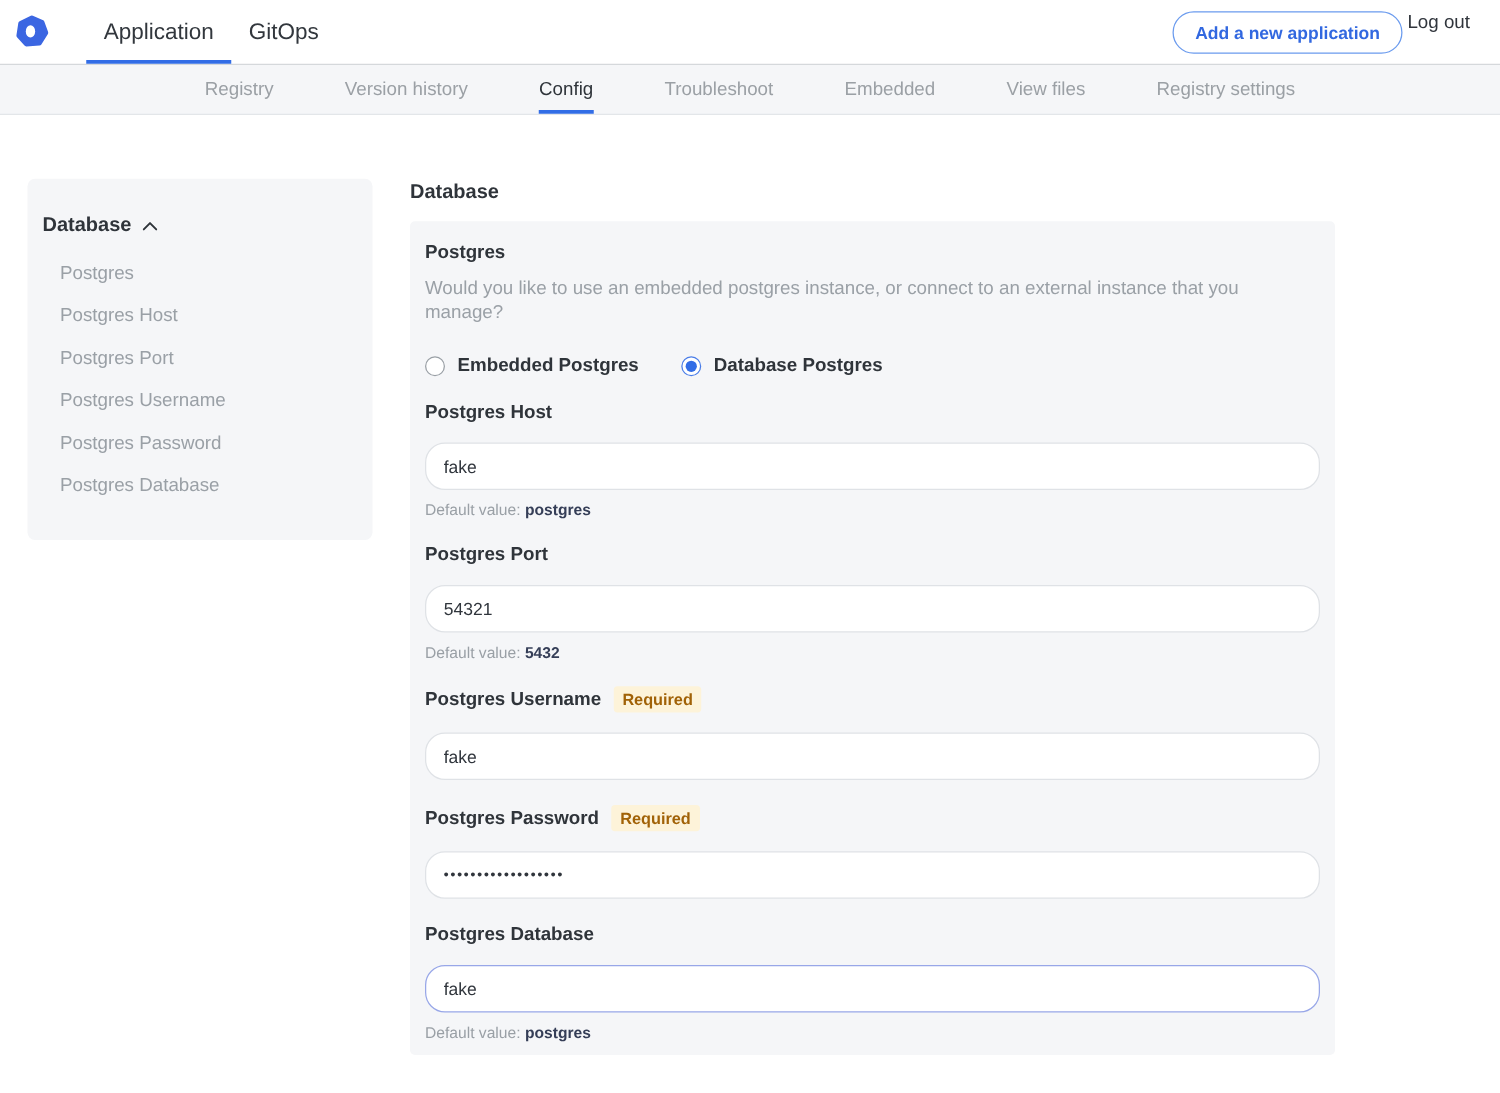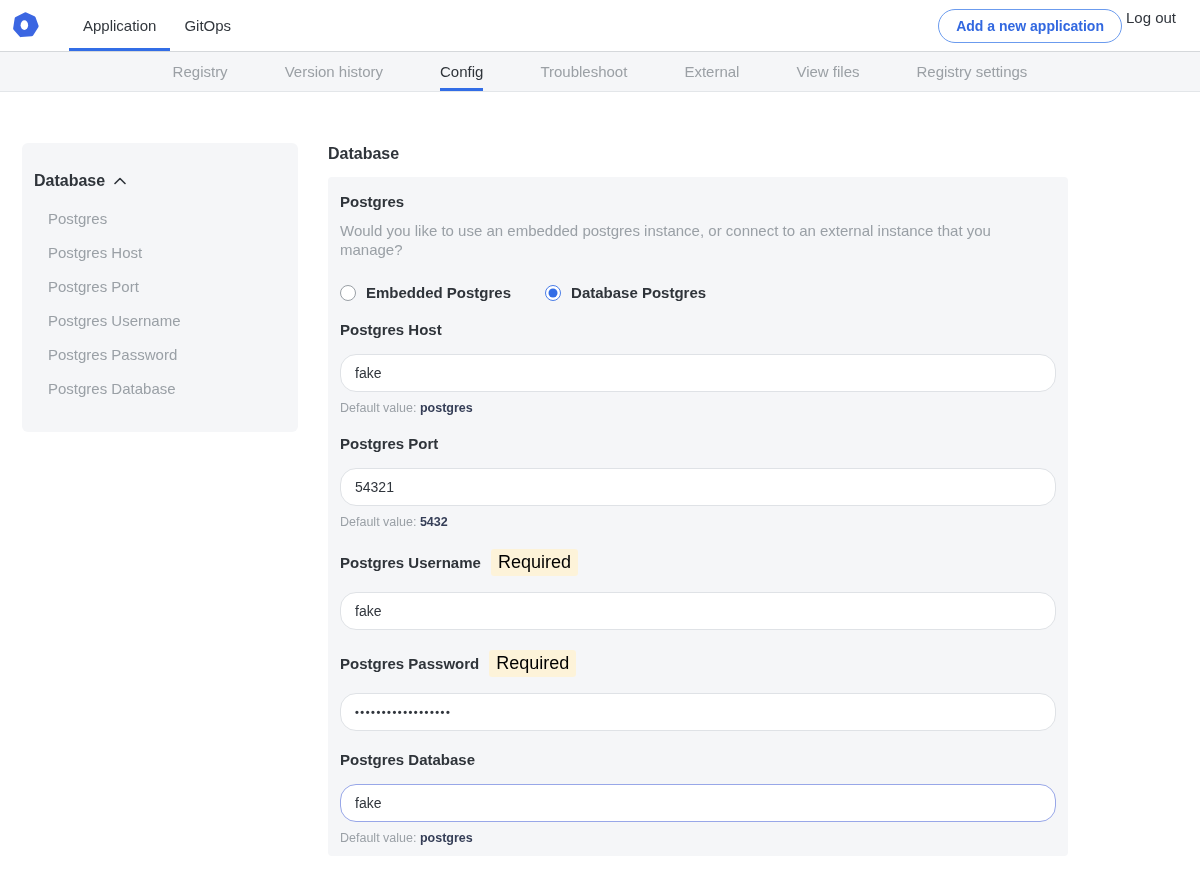--- a/index.html
+++ b/index.html
@@ -18,21 +18,21 @@
     height: 52px;
     border-bottom: 1px solid #d5d8db;
     padding: 0 24px 0 10px;
     background: #fff;
   }
   .logo { width: 27px; height: 27px; margin-left: 2px; flex: 0 0 auto; cursor: pointer; }
   .header-tabs { display: flex; height: 100%; margin-left: 30px; }
   .header-tab {
     display: flex; align-items: center;
     padding: 3px 14px 0;
-    font-size: 15px; color: #32373d;
+    font-size: 18px; color: #32373d;
     border-bottom: 3px solid transparent;
     cursor: pointer; white-space: nowrap;
   }
   .header-tab.active { border-bottom-color: #326de6; }
   .header-right { margin-left: auto; display: flex; align-items: flex-start; gap: 4px; }
   .add-app-btn {
     border: 1px solid #6b9bee; background: #fff;
     color: #3268e0; font-weight: bold; font-size: 14px;
     padding: 8px 17px; border-radius: 17px; cursor: pointer;
     font-family: "Liberation Sans", sans-serif;
@@ -95,22 +95,22 @@
   .radio-circle.checked::after {
     content: ""; position: absolute;
     left: 50%; top: 50%; transform: translate(-50%, -50%);
     width: 9px; height: 9px; border-radius: 50%; background: #326de6;
   }
   .radio-label { font-size: 15px; font-weight: bold; color: #2f343a; }
 
   .field { margin-top: 20px; }
   .field-label-row { display: flex; align-items: center; gap: 10px; }
   .required-badge {
-    font-size: 18px; color: #000000; background: #fdf3d9;
-    padding: 3px 7px; border-radius: 3px; font-weight: normal;
+    font-size: 13px; color: #a16207; background: #fdf3d9;
+    padding: 3px 7px; border-radius: 3px; font-weight: bold;
   }
   .text-input {
     display: block; width: 100%; height: 38px;
     margin-top: 16px; padding: 0 14px;
     border: 1px solid #dfe2e6; border-radius: 16px;
     background: #fff; font-size: 14px; color: #30353c;
     font-family: "Liberation Sans", sans-serif;
     outline: none;
   }
   .text-input.focused { border-color: #98a7e8; }
@@ -134,21 +134,21 @@
     <button class="add-app-btn">Add a new application</button>
     <span class="logout">Log out</span>
   </div>
 </div>
 
 <div class="subnav">
   <div class="subnav-item">Registry</div>
   <div class="subnav-item">Version history</div>
   <div class="subnav-item active">Config</div>
   <div class="subnav-item">Troubleshoot</div>
-  <div class="subnav-item">External</div>
+  <div class="subnav-item">Embedded</div>
   <div class="subnav-item">View files</div>
   <div class="subnav-item">Registry settings</div>
 </div>
 
 <div class="content">
 
   <div class="sidebar">
     <div class="sidebar-group-header">
       <span>Database</span>
       <svg class="chevron-up-icon" viewBox="0 0 12 8">

